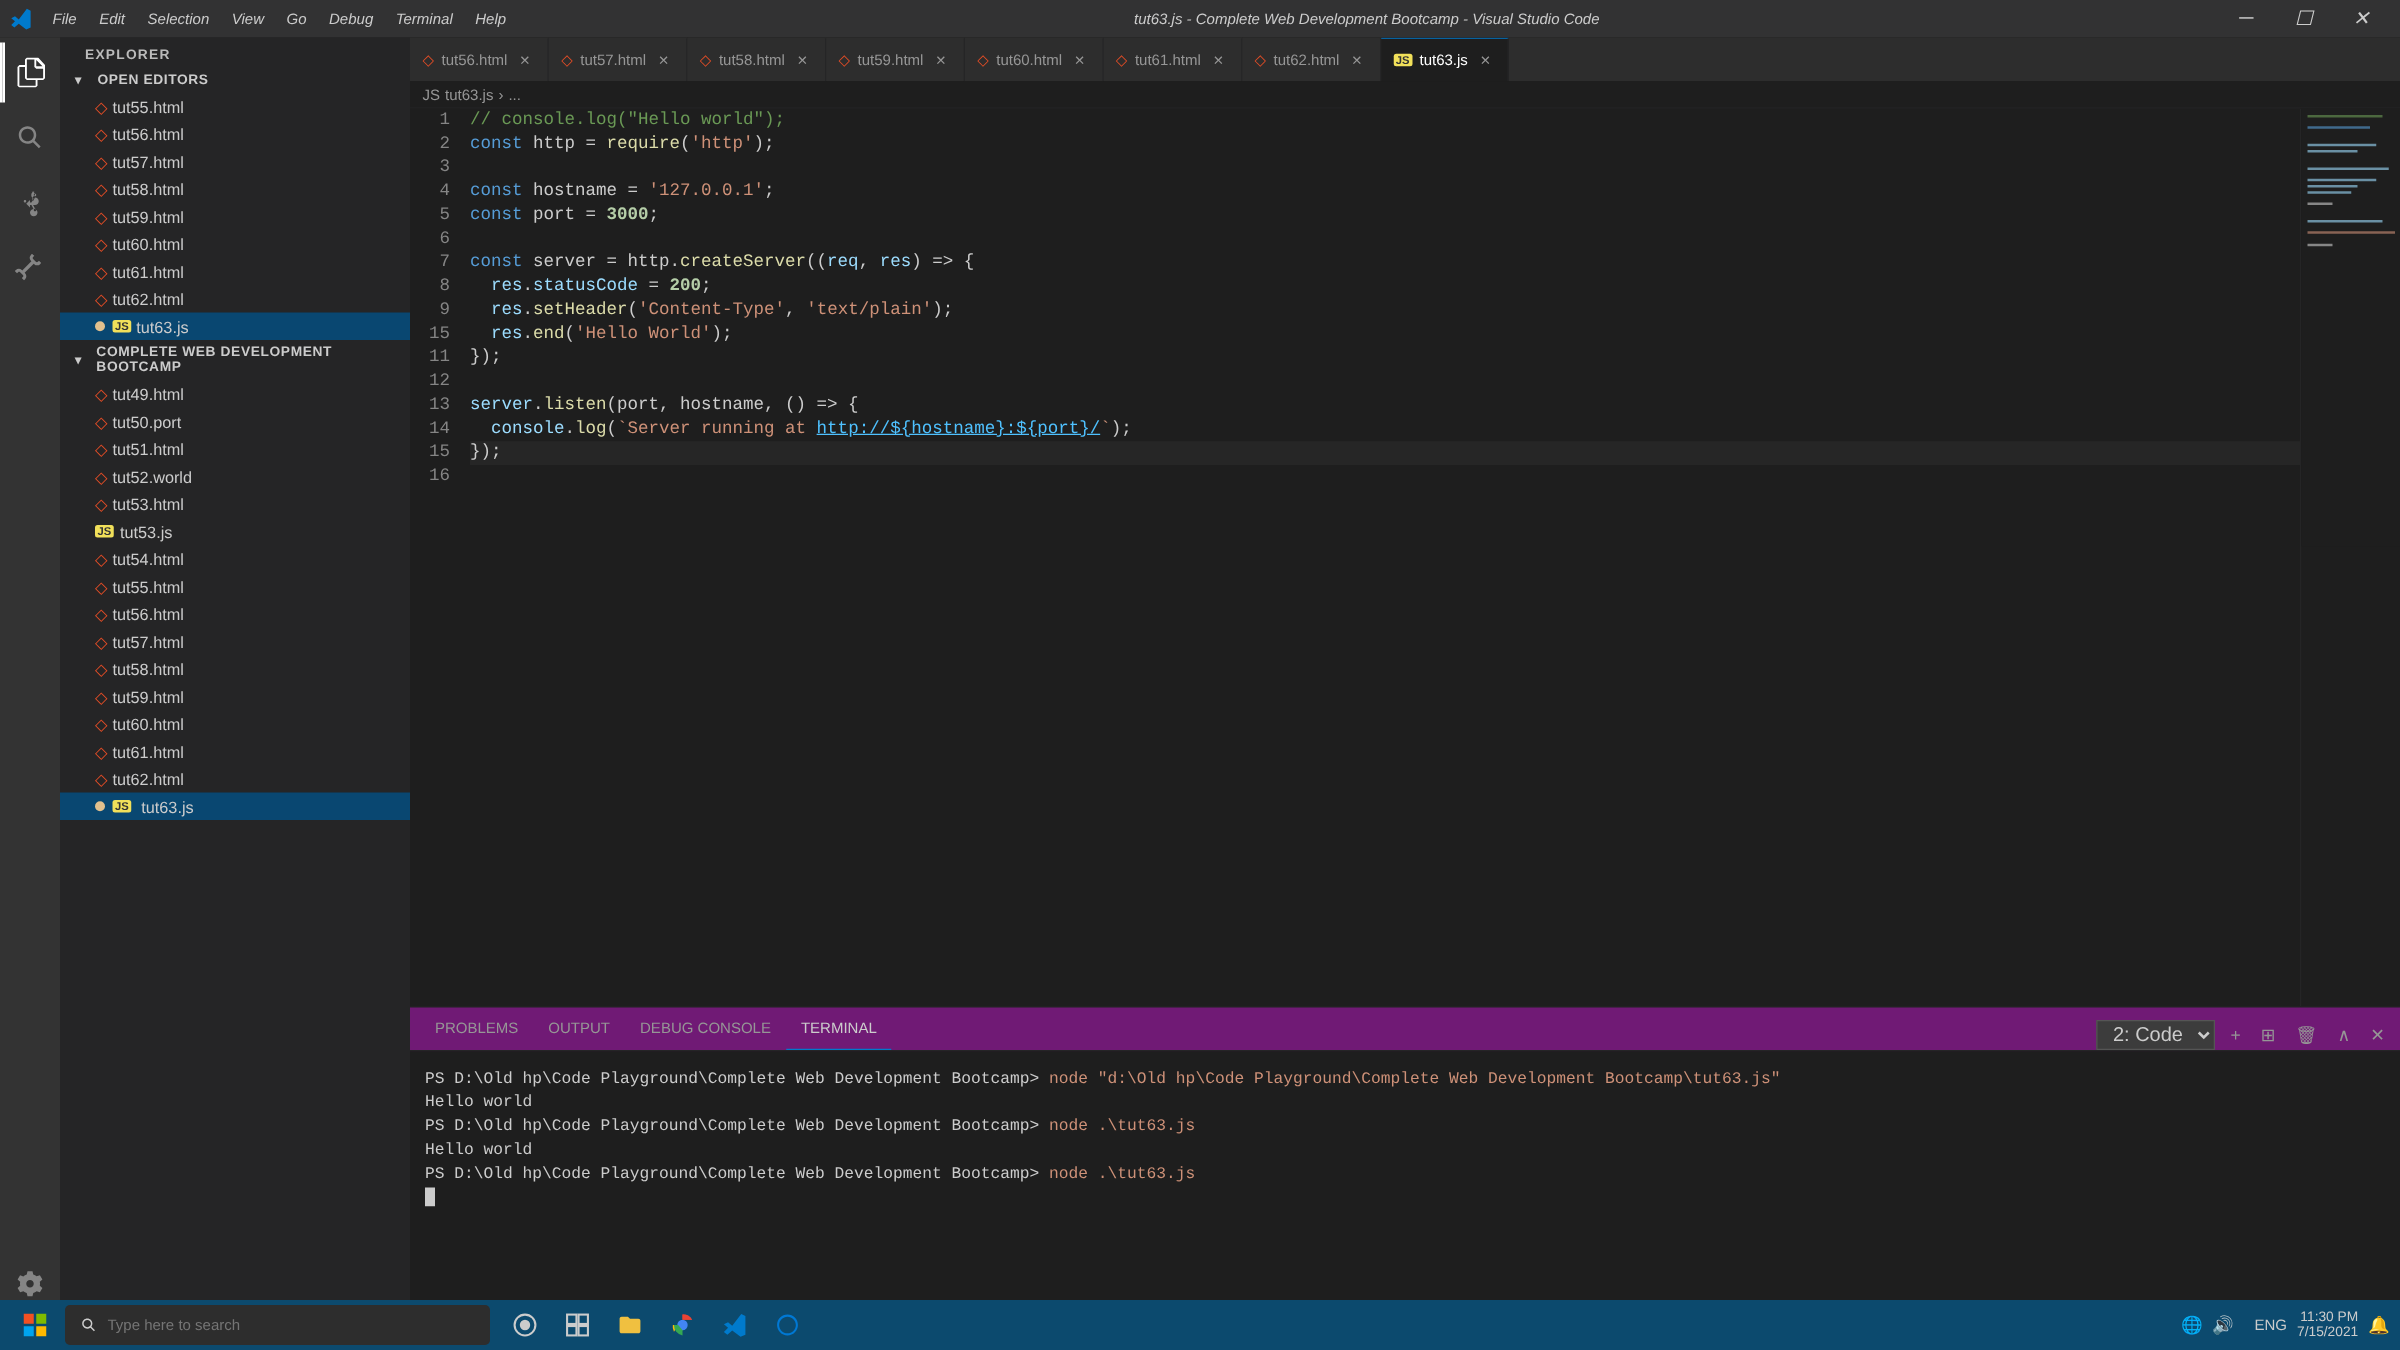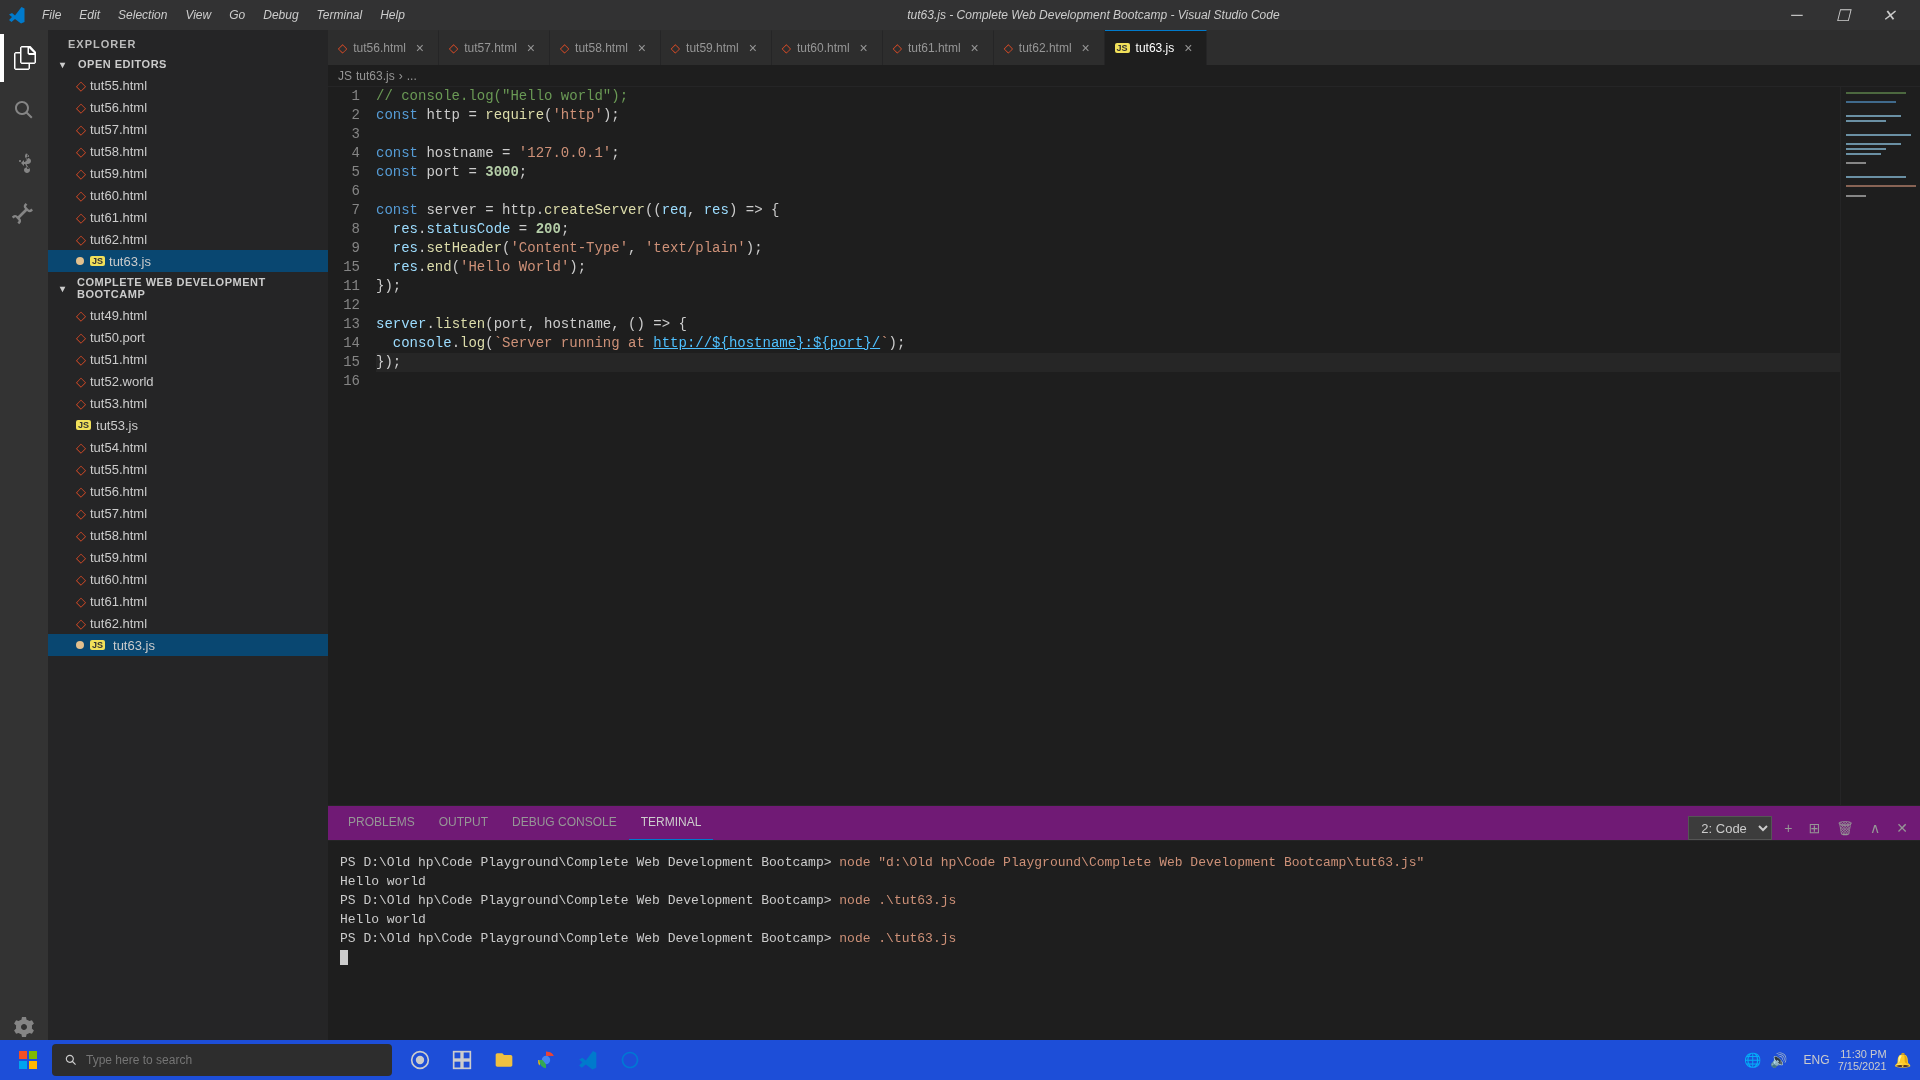--- a/index.html
+++ b/index.html
@@ -224,21 +224,21 @@
       display: flex;
       align-items: center;
       font-size: 12px;
       color: #969696;
       cursor: pointer;
       border-bottom: 1px solid transparent;
     }
     .panel-tab.active { color: #cccccc; border-bottom: 1px solid #007acc; }
     #panel-controls { margin-left: auto; display: flex; align-items: center; gap: 8px; }
     .panel-btn { color: #969696; cursor: pointer; font-size: 14px; padding: 4px; }
-    #terminal-select { background: #3c3c3c; color: #cccccc; border: 1px solid #555; padding: 2px 8px; font-size: 13px; height: 24px; cursor: pointer; }
+    #terminal-select { background: #3c3c3c; color: #cccccc; border: 1px solid #555; padding: 2px 8px; font-size: 16px; height: 24px; cursor: pointer; }
 
     
     #terminal {
       flex: 1;
       background: #1e1e1e;
       font-family: 'Consolas', 'Courier New', monospace;
       font-size: 13px;
       padding: 8px 12px;
       overflow-y: auto;
       line-height: 19px;
@@ -258,21 +258,21 @@
       font-size: 12px;
       color: #ffffff;
     }
     #status-left { display: flex; align-items: center; gap: 12px; }
     #status-right { display: flex; align-items: center; gap: 12px; }
     .status-item { display: flex; align-items: center; gap: 4px; cursor: pointer; padding: 0 4px; height: 25px; }
 
     
     #taskbar {
       height: 40px;
-      background: #1d4ed8;
+      background: #0c4a6e;
       display: flex;
       align-items: center;
       padding: 0 8px;
       gap: 4px;
       position: fixed;
       bottom: 0;
       left: 0;
       right: 0;
     }
     #taskbar-start {

